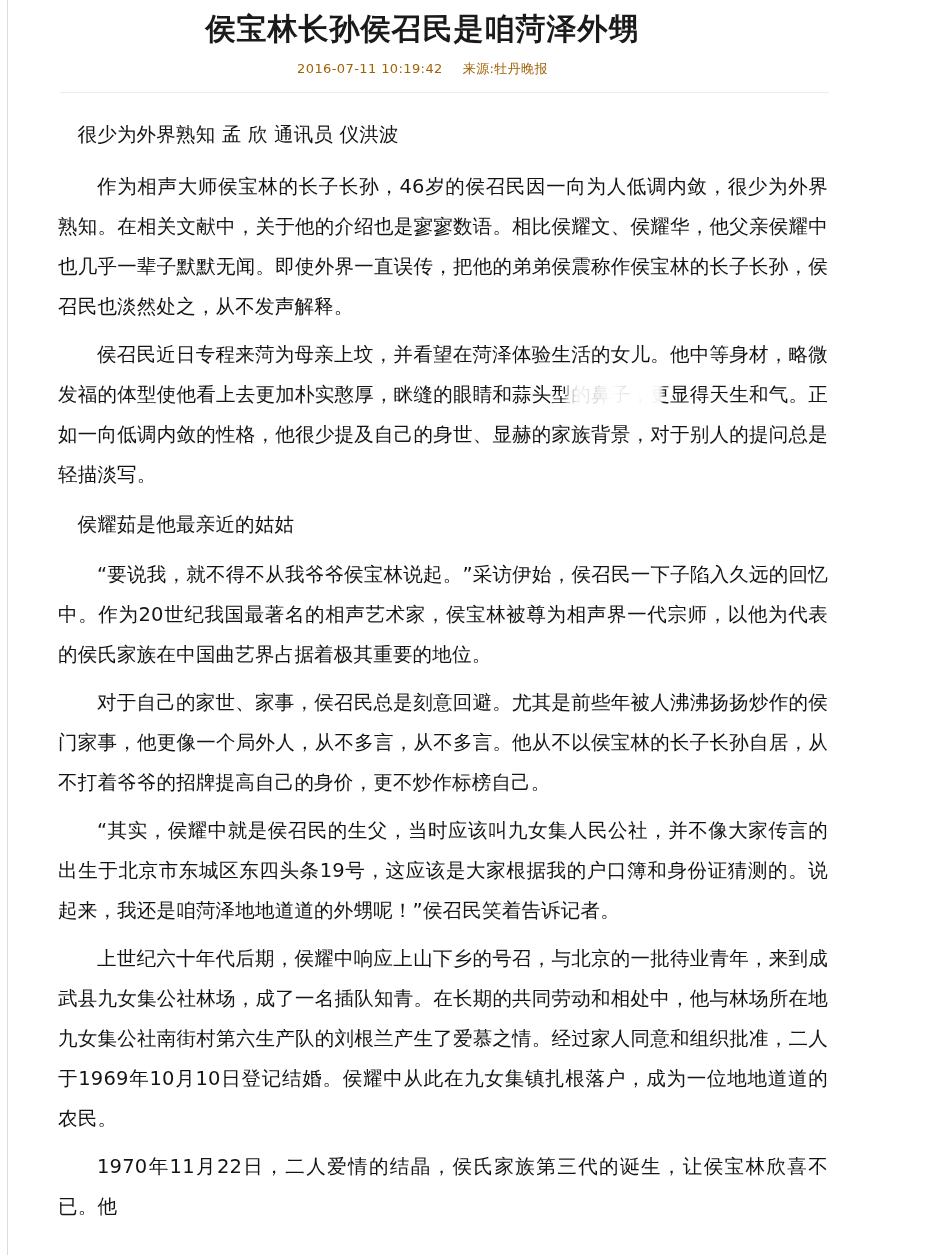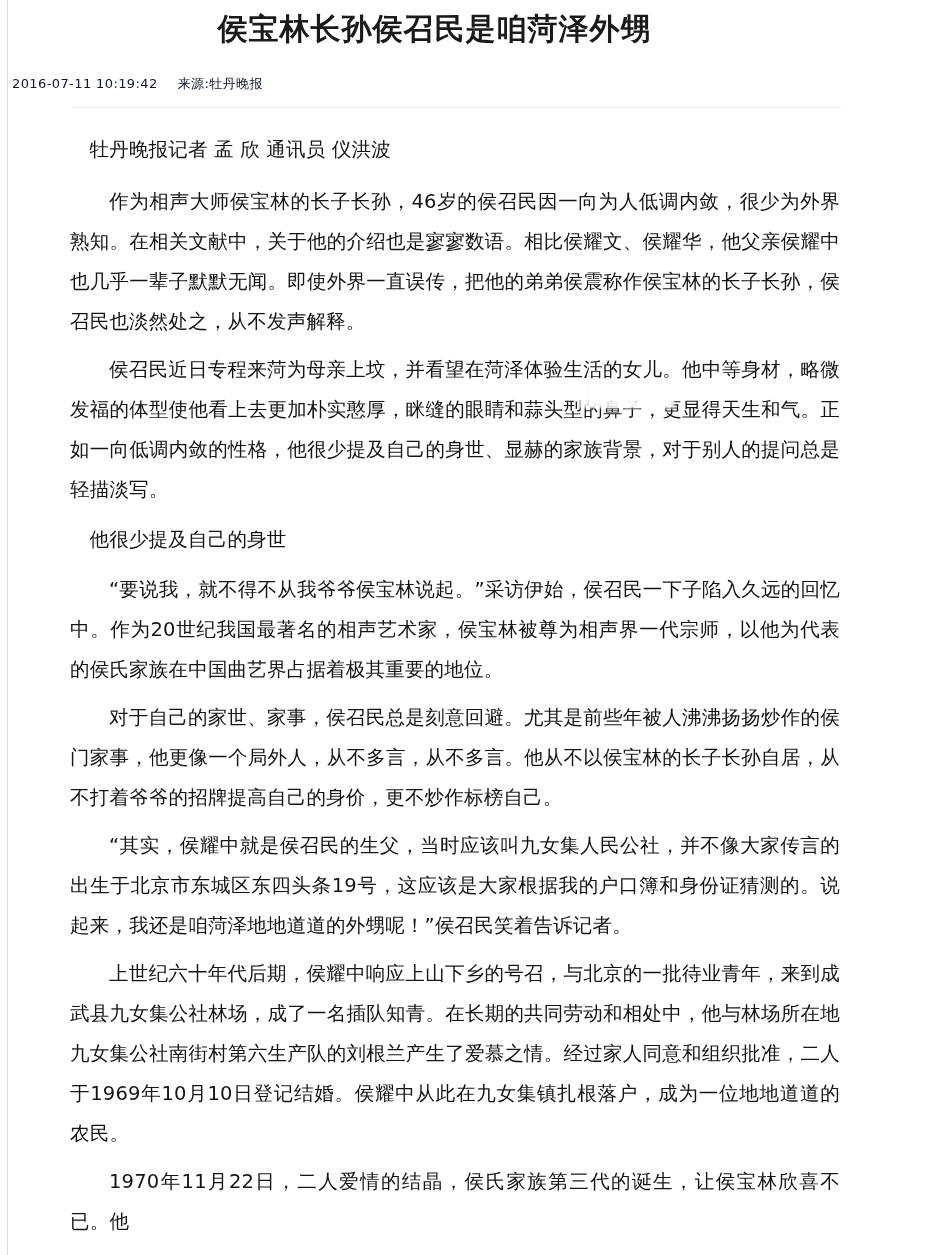--- a/index.html
+++ b/index.html
@@ -20,21 +20,21 @@
     position: absolute;
     left: 7px;
     top: 0;
     width: 1px;
     height: 1255px;
     background: #d9dde0;
   }
 
   .page {
     position: absolute;
-    left: 12px;
+    left: 0;
     top: 0;
     width: 845px;
     height: 1255px;
     box-sizing: border-box;
   }
 
   
   .article-header {
     padding-top: 6px;
   }
@@ -42,25 +42,25 @@
     text-align: center;
     font-size: 30px;
     line-height: 46px;
     font-weight: 700;
     color: #1a1a1a;
     letter-spacing: 1px;
     margin: 0;
     padding: 0 60px;
   }
   .article-meta {
-    text-align: left;
+    text-align: center;
     font-size: 13px;
     line-height: 22px;
-    color: #0f172a;
-    margin-top: 21px;
+    color: #a16207;
+    margin-top: 6px;
     letter-spacing: 0.4px;
   }
   .article-meta .meta-source {
     margin-left: 20px;
   }
   .header-divider {
     margin: 12px 16px 0 60px;
     height: 1px;
     background: #ececec;
   }
@@ -129,27 +129,27 @@
 
     <div class="article-meta">
       <span>2016-07-11 10:19:42</span><span class="meta-source">来源:牡丹晚报</span>
     </div>
 
     <div class="header-divider"></div>
   </div>
 
   <div class="article-body">
 
-    <p class="para byline">牡丹晚报记者 孟 欣 通讯员 仪洪波</p>
+    <p class="para byline">很少为外界熟知 孟 欣 通讯员 仪洪波</p>
 
     <p class="para indent">作为相声大师侯宝林的长子长孙，46岁的侯召民因一向为人低调内敛，很少为外界熟知。在相关文献中，关于他的介绍也是寥寥数语。相比侯耀文、侯耀华，他父亲侯耀中也几乎一辈子默默无闻。即使外界一直误传，把他的弟弟侯震称作侯宝林的长子长孙，侯召民也淡然处之，从不发声解释。</p>
 
     <p class="para indent">侯召民近日专程来菏为母亲上坟，并看望在菏泽体验生活的女儿。他中等身材，略微发福的体型使他看上去更加朴实憨厚，眯缝的眼睛和蒜头型的鼻子，更显得天生和气。正如一向低调内敛的性格，他很少提及自己的身世、显赫的家族背景，对于别人的提问总是轻描淡写。</p>
 
-    <p class="para section-heading">他很少提及自己的身世</p>
+    <p class="para section-heading">侯耀茹是他最亲近的姑姑</p>
 
     <p class="para indent">“要说我，就不得不从我爷爷侯宝林说起。”采访伊始，侯召民一下子陷入久远的回忆中。作为20世纪我国最著名的相声艺术家，侯宝林被尊为相声界一代宗师，以他为代表的侯氏家族在中国曲艺界占据着极其重要的地位。</p>
 
 
     <p class="para indent">对于自己的家世、家事，侯召民总是刻意回避。尤其是前些年被人沸沸扬扬炒作的侯门家事，他更像一个局外人，从不多言，从不多言。他从不以侯宝林的长子长孙自居，从不打着爷爷的招牌提高自己的身价，更不炒作标榜自己。</p>
 
     <p class="para indent">“其实，侯耀中就是侯召民的生父，当时应该叫九女集人民公社，并不像大家传言的出生于北京市东城区东四头条19号，这应该是大家根据我的户口簿和身份证猜测的。说起来，我还是咱菏泽地地道道的外甥呢！”侯召民笑着告诉记者。</p>
 
     <p class="para indent">上世纪六十年代后期，侯耀中响应上山下乡的号召，与北京的一批待业青年，来到成武县九女集公社林场，成了一名插队知青。在长期的共同劳动和相处中，他与林场所在地九女集公社南街村第六生产队的刘根兰产生了爱慕之情。经过家人同意和组织批准，二人于1969年10月10日登记结婚。侯耀中从此在九女集镇扎根落户，成为一位地地道道的农民。</p>
 

